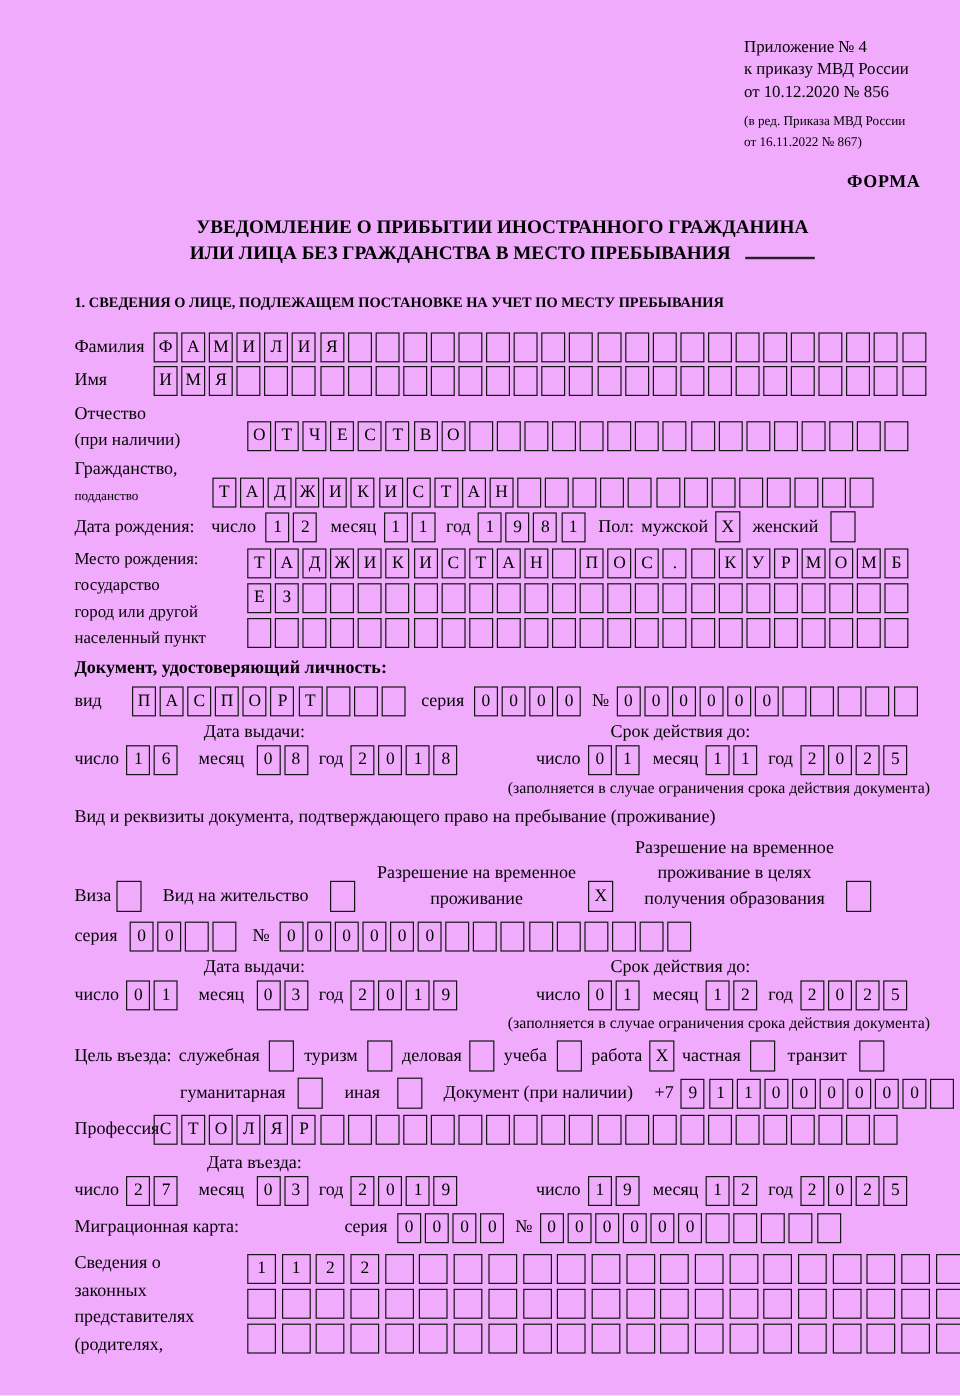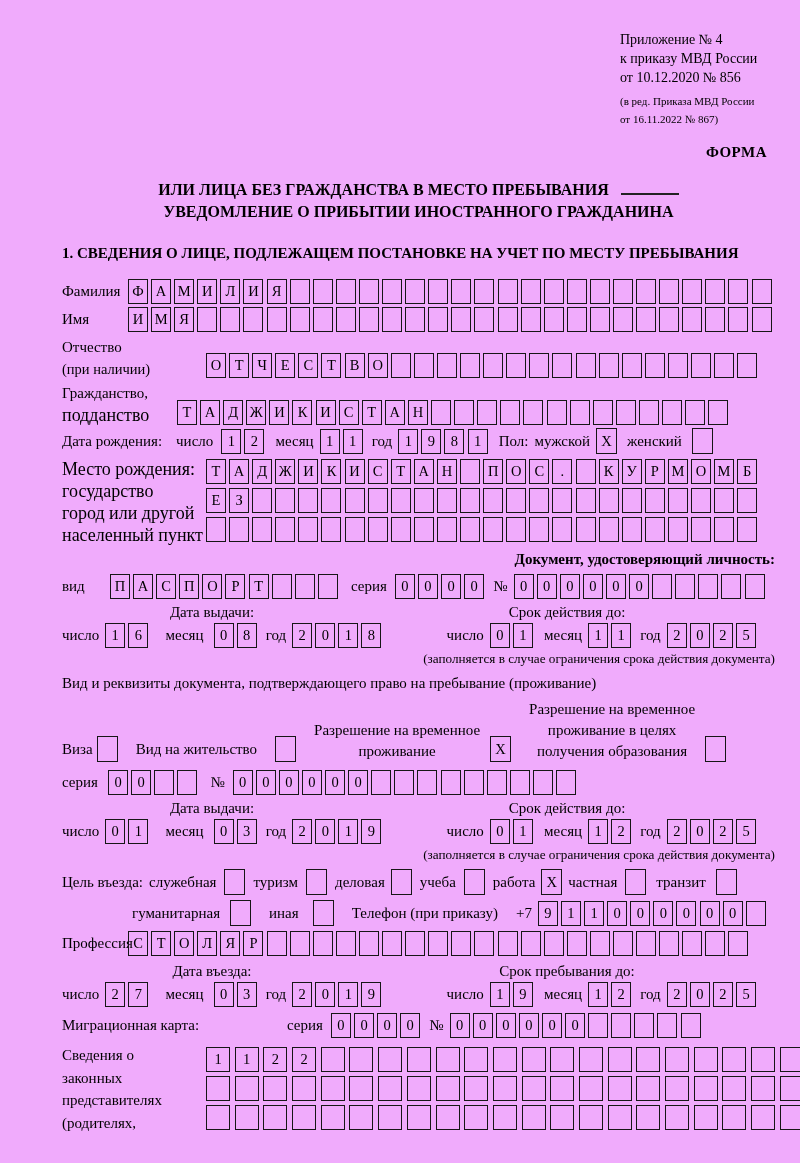--- a/index.html
+++ b/index.html
@@ -6,33 +6,33 @@
   .page{
     position:relative;width:800px;height:1163px;box-sizing:border-box;
     padding:30px 25px 0 62px;overflow:hidden;background:#f0abfc;color:#000;
     font-family:Liberation Serif, serif;
   }
   .annex{margin-left:558px;font-size:14px;line-height:19px;}
   .edition{margin-left:558px;font-size:11px;line-height:18px;margin-top:5px;}
   .forma{text-align:right;padding-right:8px;font-weight:bold;font-size:15px;margin-top:16px;letter-spacing:.5px;}
   .title{text-align:center;font-weight:bold;font-size:16px;line-height:22px;margin-top:18px;}
   .uline{display:inline-block;width:58px;border-bottom:2.5px solid #222;height:13px;margin-left:12px;}
-  .sec1{font-weight:bold;font-size:15px;margin-top:22px;margin-bottom:17px;}
+  .sec1{font-weight:bold;font-size:12px;margin-top:22px;margin-bottom:17px;}
   .frow{display:flex;align-items:center;margin-bottom:3px;}
   .top{align-items:flex-end;}
   .lbl{font-size:15px;flex:none;white-space:nowrap;}
   .cells{display:inline-flex;flex:none;}
   .cell{box-sizing:border-box;display:inline-flex;align-items:center;justify-content:center;
         width:20px;height:25px;border:1.7px solid #161616;margin-right:3.1px;font-size:14.5px;flex:none;}
   .wide .cell{width:24px;margin-right:4.7px;}
   .cbx .cell{width:21px;height:26px;margin-right:0;}
   .lh25{line-height:25px;}
   .sub{font-size:14.5px;line-height:18px;}
-  .mpl div{font-size:18px;line-height:22px;white-space:nowrap;}
-  .dochead{text-align:right;font-weight:bold;font-size:15px;margin:5px 0 6px 0;}
+  .mpl div{font-size:14px;line-height:22px;white-space:nowrap;}
+  .dochead{text-align:left;font-weight:bold;font-size:15px;margin:5px 0 6px 0;}
   .heads{margin-bottom:2px;}
   .heads .h{font-size:15px;text-align:center;flex:none;}
   .note{font-size:13.2px;margin-bottom:4px;}
   .right{text-align:right;}
   .plain{font-size:15px;line-height:24px;}
   .ctr{text-align:center;font-size:15px;line-height:21px;flex:none;}
   .ml6{margin-left:6px;}.ml8{margin-left:8px;}.ml10{margin-left:10px;}
   .ml14{margin-left:14px;}.ml18{margin-left:18px;}
   .repl div{font-size:15px;line-height:22.5px;white-space:nowrap;}
   .crow{margin-bottom:4px;display:flex;}
@@ -47,22 +47,22 @@
     <div>к приказу МВД России</div>
     <div>от 10.12.2020 № 856</div>
   </div>
   <div class="edition">
     <div>(в ред. Приказа МВД России</div>
     <div>от 16.11.2022 № 867)</div>
   </div>
   <div class="forma">ФОРМА</div>
 
   <div class="title">
+    <div>УВЕДОМЛЕНИЕ О ПРИБЫТИИ ИНОСТРАННОГО ГРАЖДАНИНА</div>
     <div><span>ИЛИ ЛИЦА БЕЗ ГРАЖДАНСТВА В МЕСТО ПРЕБЫВАНИЯ</span><span class="uline"></span></div>
-    <div>УВЕДОМЛЕНИЕ О ПРИБЫТИИ ИНОСТРАННОГО ГРАЖДАНИНА</div>
   </div>
 
   <div class="sec1">1. СВЕДЕНИЯ О ЛИЦЕ, ПОДЛЕЖАЩЕМ ПОСТАНОВКЕ НА УЧЕТ ПО МЕСТУ ПРЕБЫВАНИЯ</div>
 
   <div class="frow">
     <span class="lbl" style="width:66px">Фамилия</span>
     <span class="cells">
         <span class="cell">Ф</span>
         <span class="cell">А</span>
         <span class="cell">М</span>
@@ -157,21 +157,21 @@
         <span class="cell"></span>
         <span class="cell"></span>
         <span class="cell"></span>
         <span class="cell"></span>
       </span>
   </div>
 
   <div class="frow top">
     <span style="width:115px;flex:none">
       <span class="lbl lh25">Гражданство,</span><br>
-      <span class="lbl sub" style="font-size:18px">подданство</span>
+      <span class="lbl sub" style="font-size:11px">подданство</span>
     </span>
     <span class="cells">
         <span class="cell">Т</span>
         <span class="cell">А</span>
         <span class="cell">Д</span>
         <span class="cell">Ж</span>
         <span class="cell">И</span>
         <span class="cell">К</span>
         <span class="cell">И</span>
         <span class="cell">С</span>
@@ -523,30 +523,30 @@
     <span class="lbl ml6">частная</span>
     <span class="cells cbx ml8">
         <span class="cell"></span>
       </span>
     <span class="lbl ml10">транзит</span>
     <span class="cells cbx ml10">
         <span class="cell"></span>
       </span>
   </div>
 
-  <div class="frow" style="margin-top:5px;margin-left:70px">
+  <div class="frow" style="margin-top:5px;margin-left:88px">
     <span class="lbl">гуманитарная</span>
     <span class="cells cbx ml10">
         <span class="cell"></span>
       </span>
     <span class="lbl ml18">иная</span>
     <span class="cells cbx ml14">
         <span class="cell"></span>
       </span>
-    <span class="lbl ml18">Телефон (при приказу)</span>
+    <span class="lbl ml18">Документ (при наличии)</span>
     <span class="lbl ml18">+7</span>
     <span class="cells ml6">
         <span class="cell">9</span>
         <span class="cell">1</span>
         <span class="cell">1</span>
         <span class="cell">0</span>
         <span class="cell">0</span>
         <span class="cell">0</span>
         <span class="cell">0</span>
         <span class="cell">0</span>
@@ -583,21 +583,20 @@
         <span class="cell"></span>
         <span class="cell"></span>
         <span class="cell"></span>
         <span class="cell"></span>
         <span class="cell"></span>
       </span>
   </div>
 
   <div class="frow heads" style="margin-top:7px">
     <span class="h" style="width:300px">Дата въезда:</span>
-    <span class="h" style="width:330px;margin-left:40px">Срок пребывания до:</span>
   </div>
   <div class="frow">
     <span class="lbl">число</span>
     <span class="cells ml6">
         <span class="cell">2</span>
         <span class="cell">7</span>
       </span>
     <span class="lbl ml14">месяц</span>
     <span class="cells ml10">
         <span class="cell">0</span>

